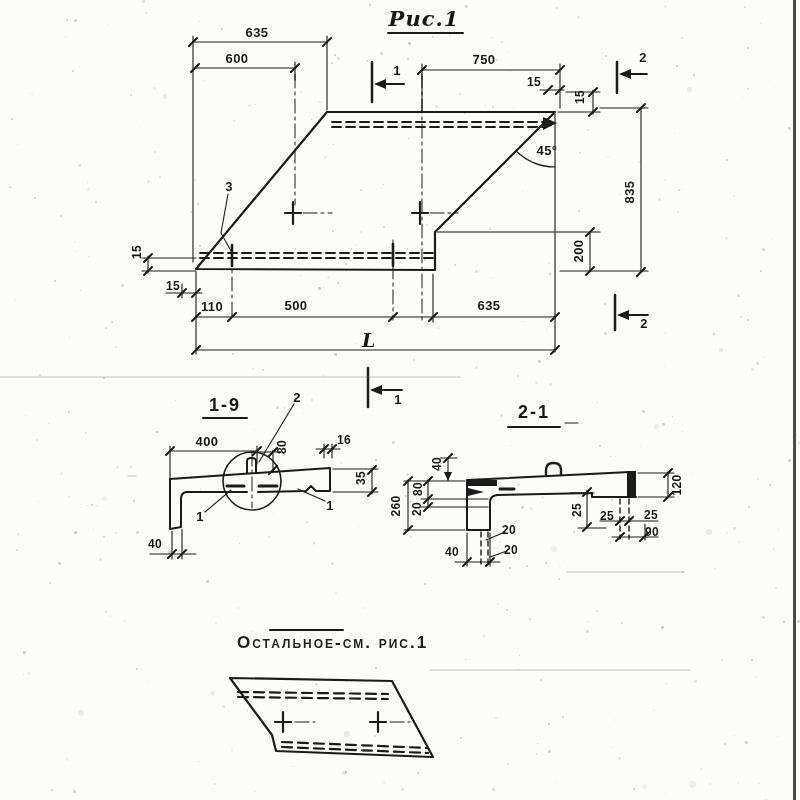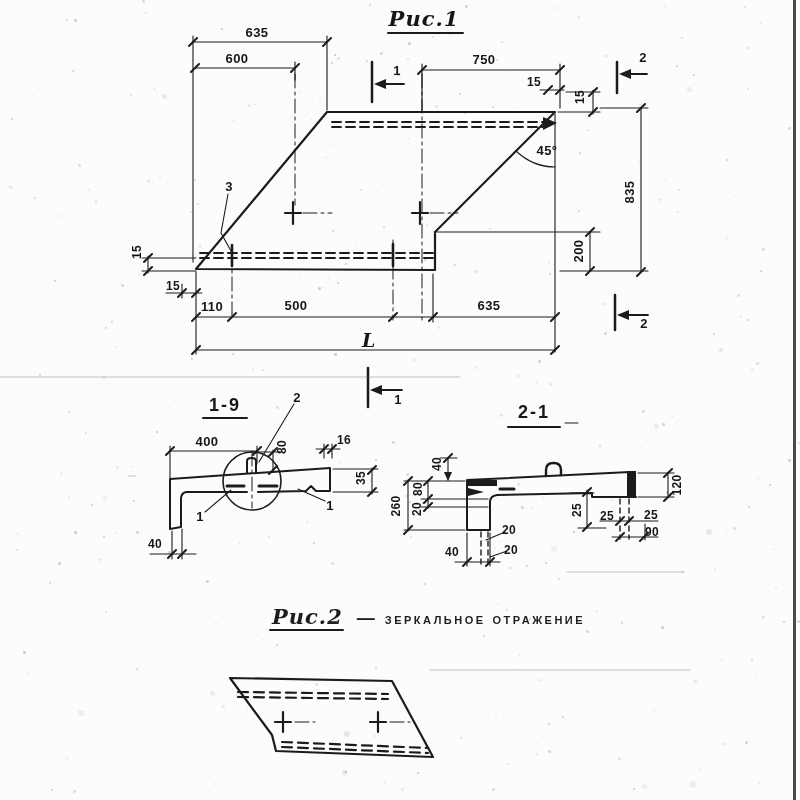--- a/index.html
+++ b/index.html
@@ -584,20 +584,16 @@
   <div class="lbl rot sz12" style="left:396px;top:506px">260</div>
   <div class="lbl sz12" style="left:452px;top:552px">40</div>
   <div class="lbl sz12" style="left:509px;top:530px">20</div>
   <div class="lbl sz12" style="left:511px;top:550px">20</div>
   <div class="lbl rot sz12" style="left:577px;top:510px">25</div>
   <div class="lbl sz12" style="left:607px;top:516px">25</div>
   <div class="lbl sz12" style="left:651px;top:515px">25</div>
   <div class="lbl sz12" style="left:652px;top:532px">90</div>
   <div class="lbl rot sz12" style="left:677px;top:485px">120</div>
 
-  <div class="cap1" style="left:270px;top:604px">
-    <span class="capT">Рис.2</span>
-    <span class="capD">—</span>
-    <span class="capX">зеркальное отражение</span>
-  </div>
+  <div class="capX2" style="left:237px;top:633px">Остальное-см. рис.1</div>
 
   <div class="artifact" style="left:793px;top:0;width:3px;height:800px;background:#2a2a2a;opacity:.85"></div>
 </div>
 
 </body></html>

